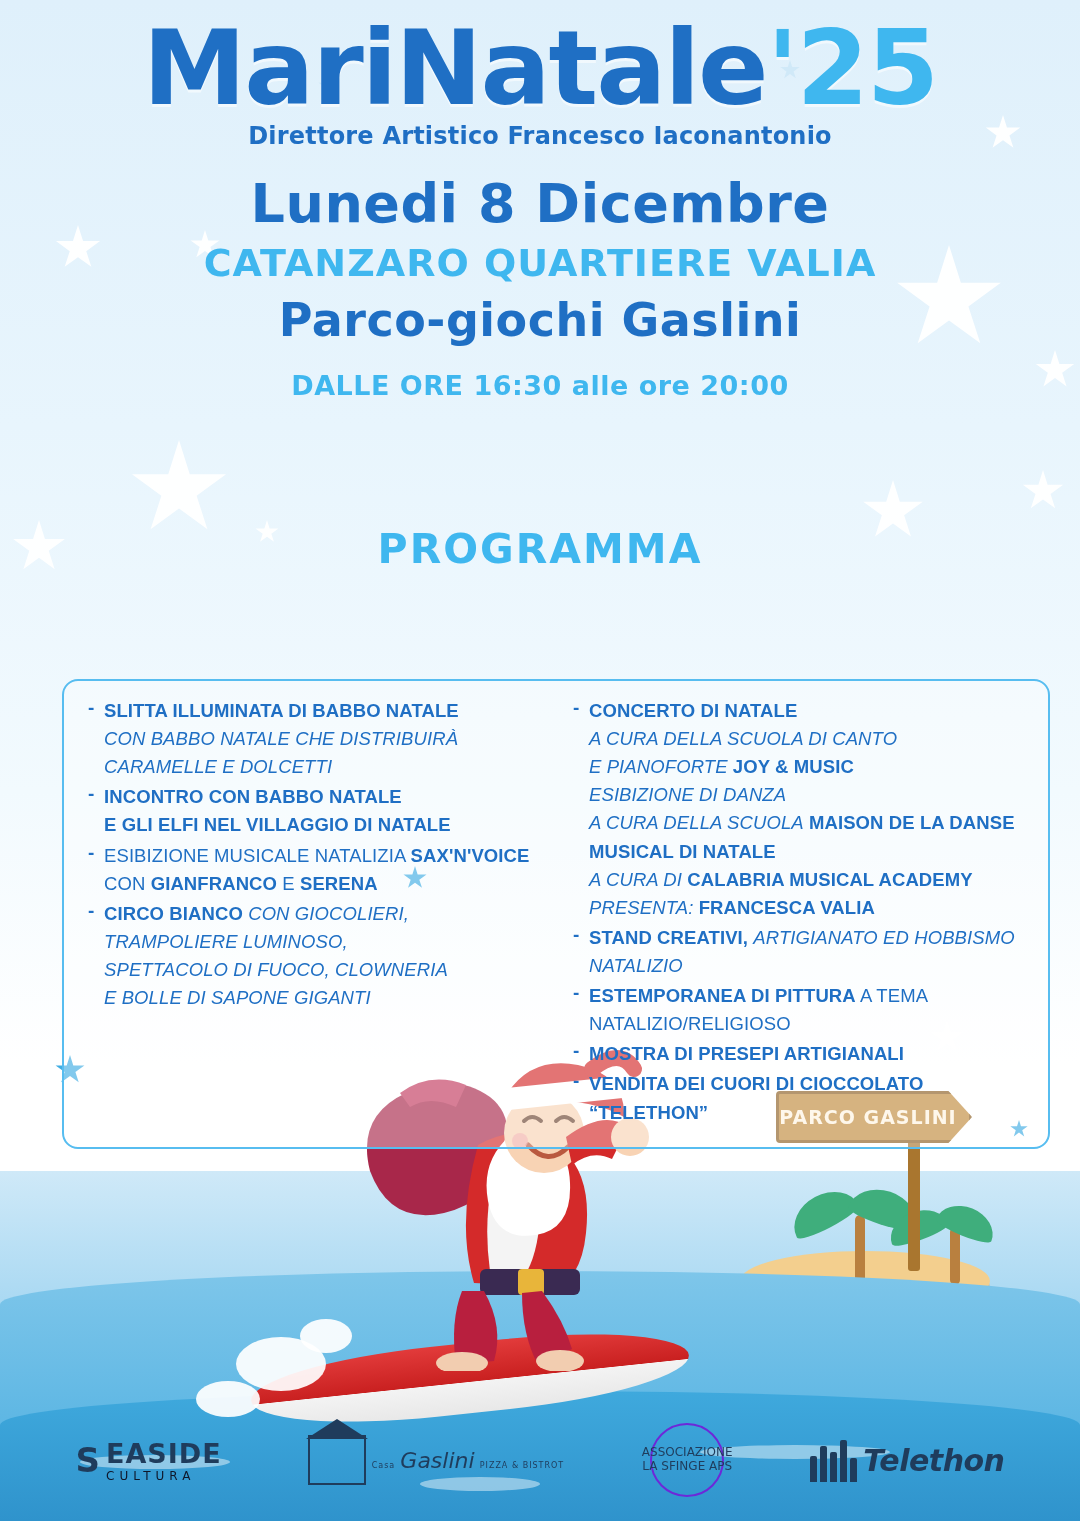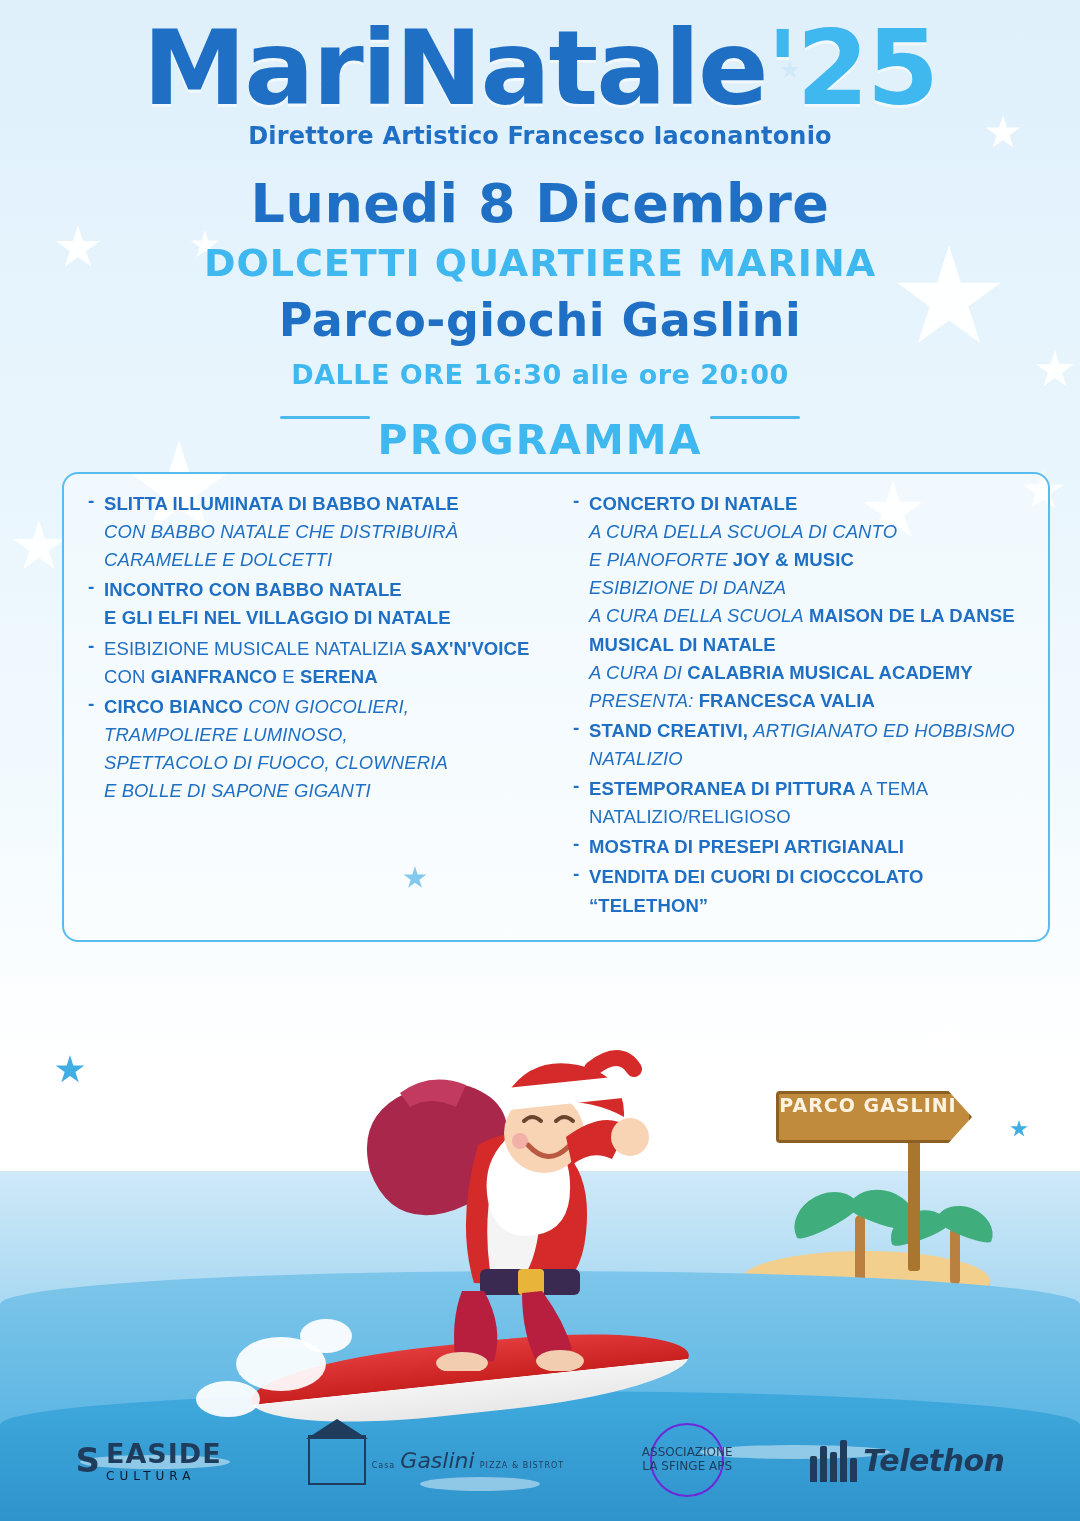--- a/index.html
+++ b/index.html
@@ -79,34 +79,36 @@
     font-size: 46px;
     color: #1f6fc4;
     margin-top: 8px;
     letter-spacing: .5px;
   }
   .hours {
     font-family: "DejaVu Sans", sans-serif;
     font-weight: bold;
     font-size: 27px;
     color: #3fb7ef;
-    margin-top: 12px;
+    margin-top: 23px;
     letter-spacing: .5px;
   }
 
   
   .programma-wrap {
     position: relative;
     z-index: 5;
     margin: 26px 30px 0 30px;
   }
   .programma-head {
     display: flex;
+    align-items: center;
     justify-content: center;
     gap: 8px;
+    flex-direction: column;
   }
   .programma-head .rule {
     height: 3px;
     background: #4cb9ee;
     flex: 0 0 90px;
     border-radius: 2px;
   }
   .programma-title {
     font-family: "DejaVu Sans", sans-serif;
     font-weight: bold;
@@ -233,20 +235,21 @@
     position: absolute;
     right: 108px;
     bottom: 378px;
     width: 190px;
     height: 46px;
     background: #c08b3d;
     border: 3px solid #8c5f22;
     border-radius: 4px;
     z-index: 5;
     display: flex;
+    align-items: center;
     justify-content: center;
     clip-path: polygon(0 0, 88% 0, 100% 50%, 88% 100%, 0 100%);
   }
   .sign-board span {
     font-family: "DejaVu Sans", sans-serif;
     font-weight: bold;
     font-size: 19px;
     color: #fdf3e0;
     letter-spacing: 1px;
     margin-right: 12px;
@@ -391,21 +394,21 @@
     <span class="star blue" style="left:262px; top:1178px; width:22px; height:22px;"></span>
     <span class="star blue" style="left:960px; top:1200px; width:26px; height:26px;"></span>
     <span class="star blue" style="left:1010px;top:1120px; width:18px; height:18px;"></span>
     <span class="star" style="left:930px; top:1020px; width:34px; height:34px;"></span>
   </div>
 
   <div class="header">
     <div class="title"><span>MariNatale</span><span class="light">'25</span></div>
     <div class="subtitle">Direttore Artistico Francesco Iaconantonio</div>
     <div class="date">Lunedi 8 Dicembre</div>
-    <div class="place">DOLCETTI QUARTIERE MARINA</div>
+    <div class="place">CATANZARO QUARTIERE VALIA</div>
     <div class="venue">Parco-giochi Gaslini</div>
     <div class="hours">DALLE ORE 16:30 alle ore 20:00</div>
   </div>
 
   <div class="programma-wrap">
     <div class="programma-head">
       <span class="rule"></span>
       <span class="programma-title">PROGRAMMA</span>
       <span class="rule"></span>
     </div>

